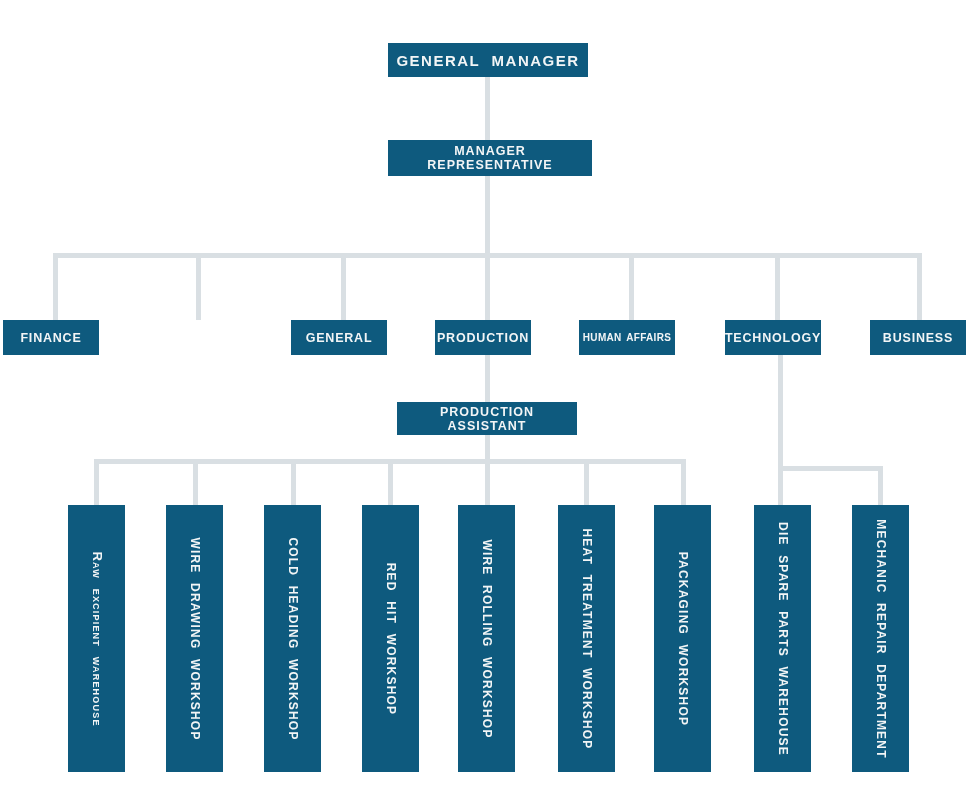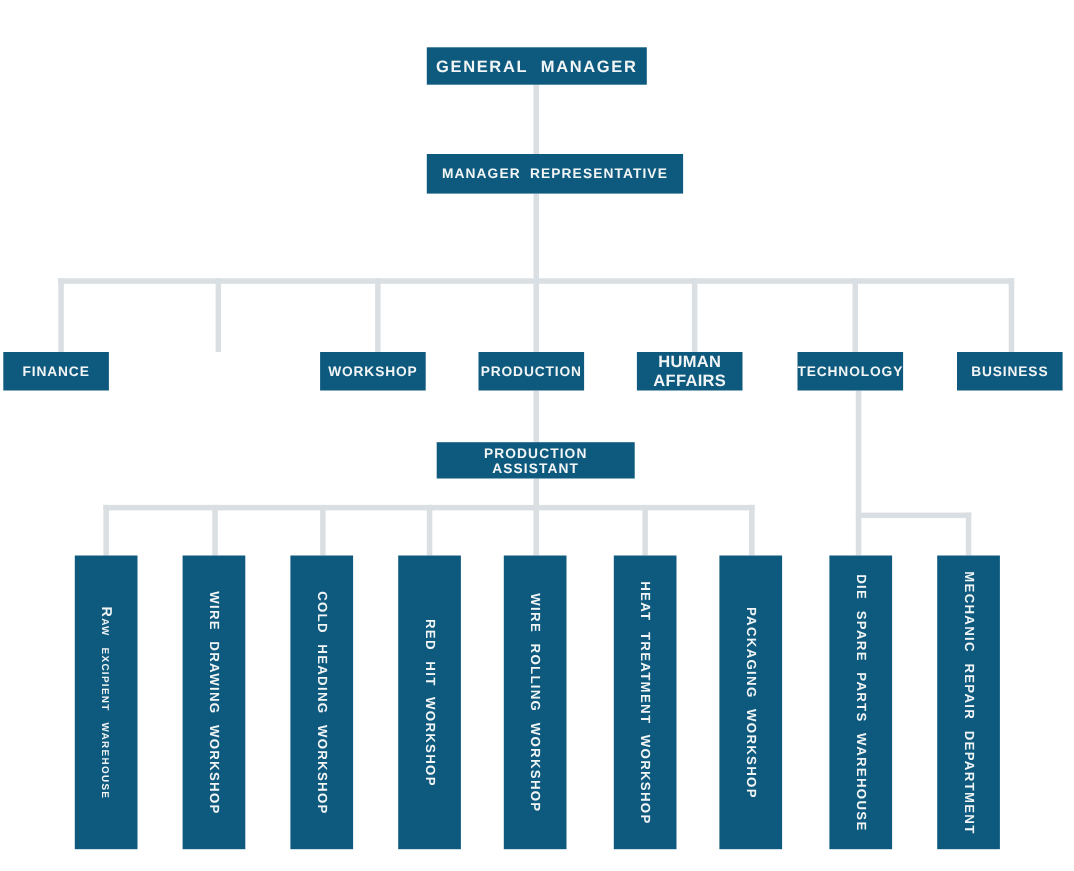--- a/index.html
+++ b/index.html
@@ -12,24 +12,24 @@
     position:relative;width:976px;height:792px;background:#ffffff;overflow:hidden;
     font-family:"Liberation Sans", sans-serif;
   }
   .line{position:absolute;background:var(--line);}
   .node{
     position:absolute;background:var(--box-fill);color:var(--box-text);
     display:flex;align-items:center;justify-content:center;text-align:center;
     font-weight:700;
   }
   .gm{left:388px;top:43px;width:200px;height:34px;font-size:15px;letter-spacing:1.5px;word-spacing:6px;text-align:center;}
-  .mr{left:388px;top:140px;width:233px;height:36px;font-size:12.5px;letter-spacing:1px;word-spacing:4px;}
+  .mr{left:388px;top:140px;width:204px;height:36px;font-size:12.5px;letter-spacing:1px;word-spacing:4px;}
   .pa{left:397px;top:402px;width:180px;height:33px;font-size:12.5px;letter-spacing:1px;word-spacing:4px;}
   .dept{top:320px;width:96px;height:35px;font-size:12.5px;letter-spacing:0.8px;}
-  .dept.small{font-size:15px;letter-spacing:0.3px;word-spacing:2px;}
+  .dept.small{font-size:10px;letter-spacing:0.3px;word-spacing:2px;}
   .d0{left:3px;}  .d1{left:146px;} .d2{left:291px;} .d3{left:435px;}
   .d4{left:579px;} .d5{left:725px;} .d6{left:870px;}
   .vbox{top:505px;width:57px;height:267px;}
   .vlabel{
     position:absolute;left:50%;top:50%;width:267px;
     transform:translate(-50%,-50%) rotate(90deg);
     text-align:center;font-size:12px;letter-spacing:1.2px;word-spacing:5px;line-height:1;
   }
   .sc{font-variant:small-caps;text-transform:none;font-size:13px;}
   .u0{left:68px;} .u1{left:166px;} .u2{left:264px;} .u3{left:362px;}
@@ -72,21 +72,21 @@
   </div>
 
   <div class="node mr">
     <span>MANAGER REPRESENTATIVE</span>
   </div>
 
   <div class="node dept d0">
     <span>FINANCE</span>
   </div>
   <div class="node dept d2">
-    <span>WORKSHOP</span>
+    <span>GENERAL</span>
   </div>
   <div class="node dept d3">
     <span>PRODUCTION</span>
   </div>
   <div class="node dept small d4">
     <span>HUMAN AFFAIRS</span>
   </div>
   <div class="node dept d5">
     <span>TECHNOLOGY</span>
   </div>

